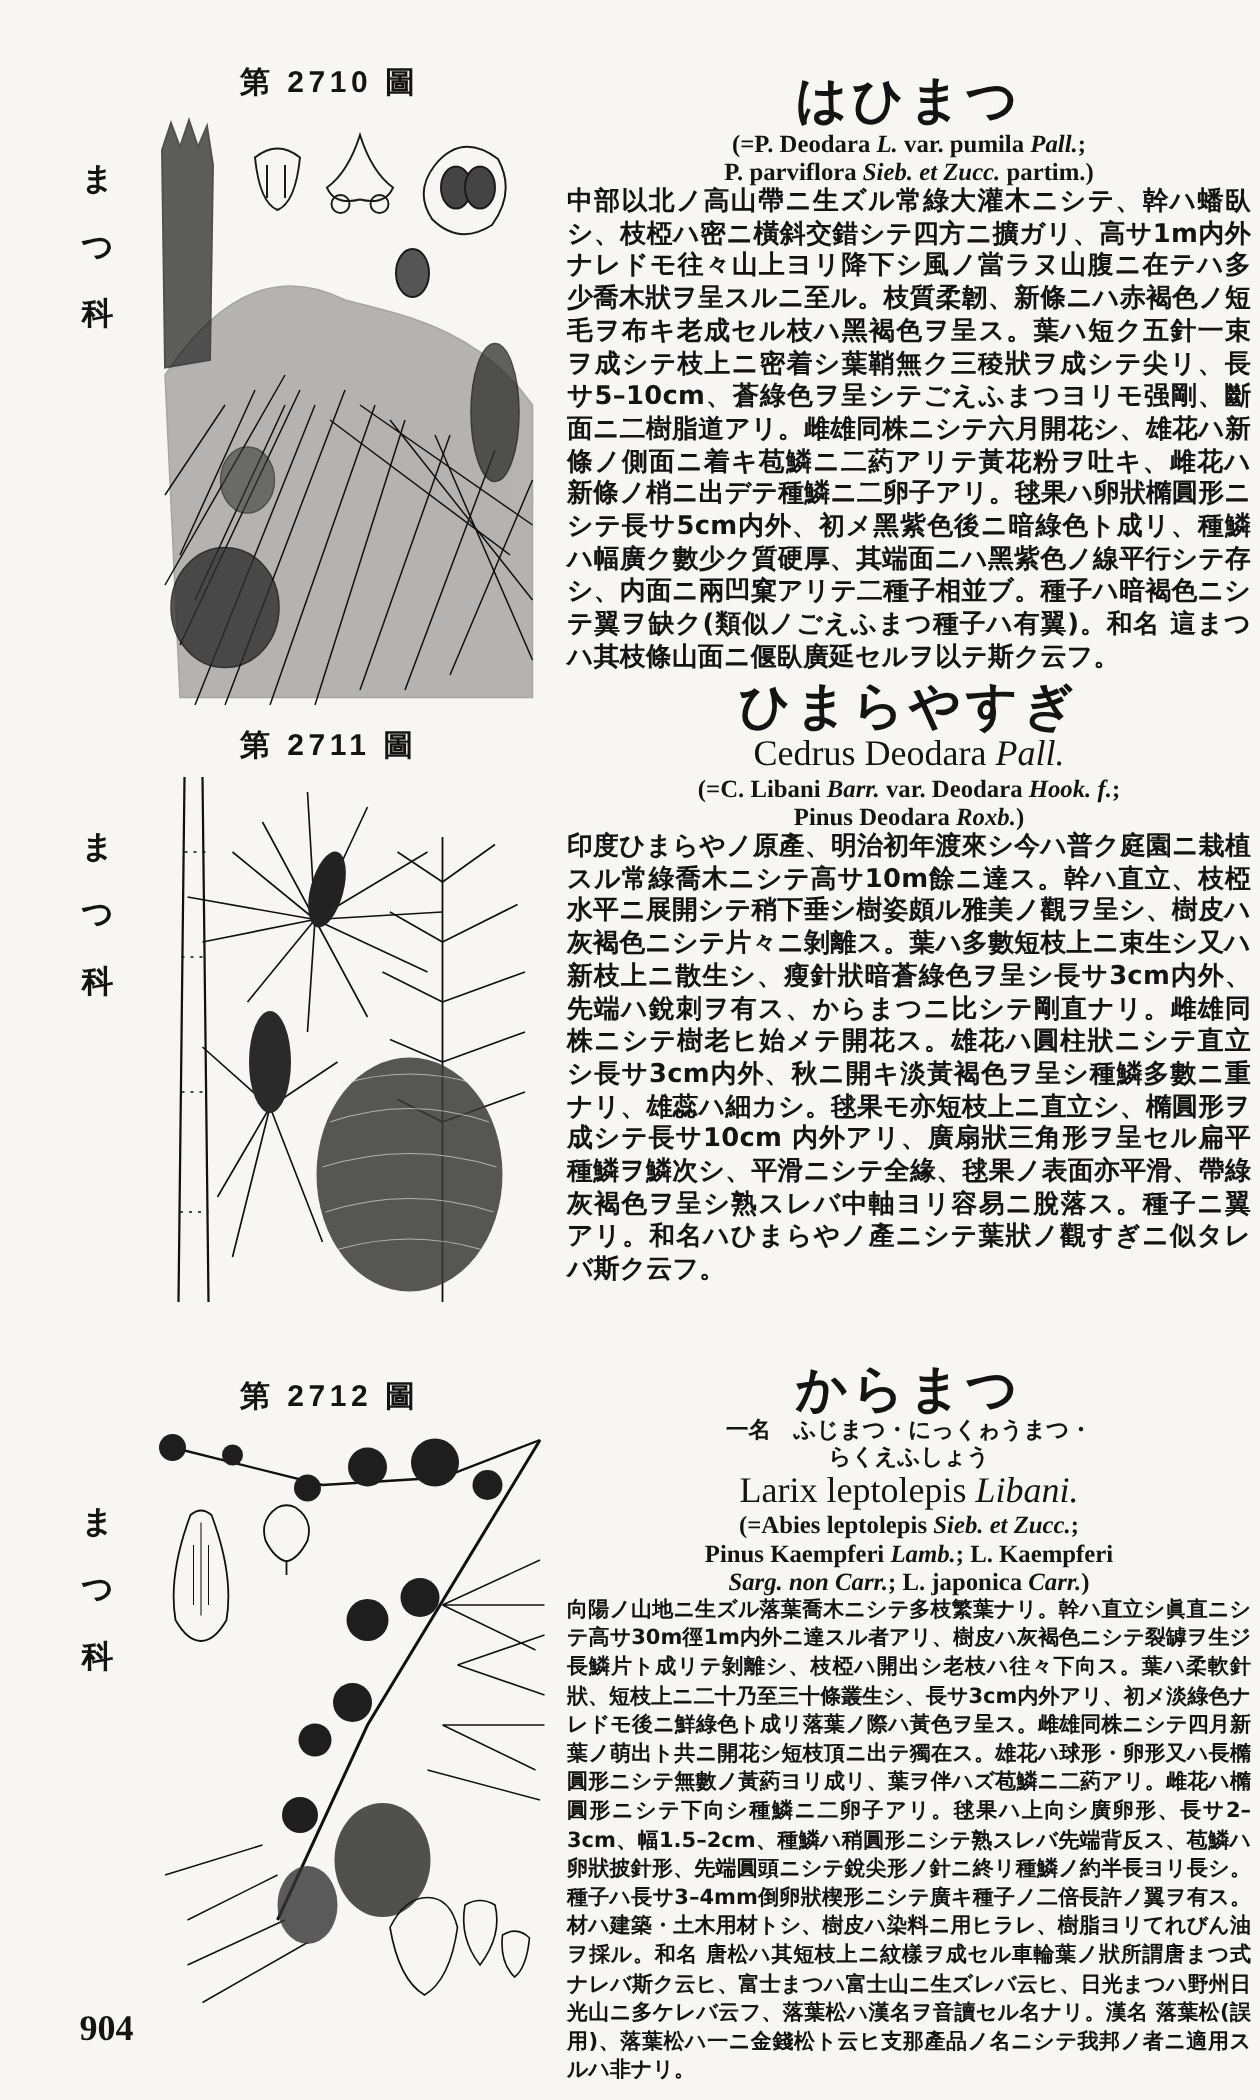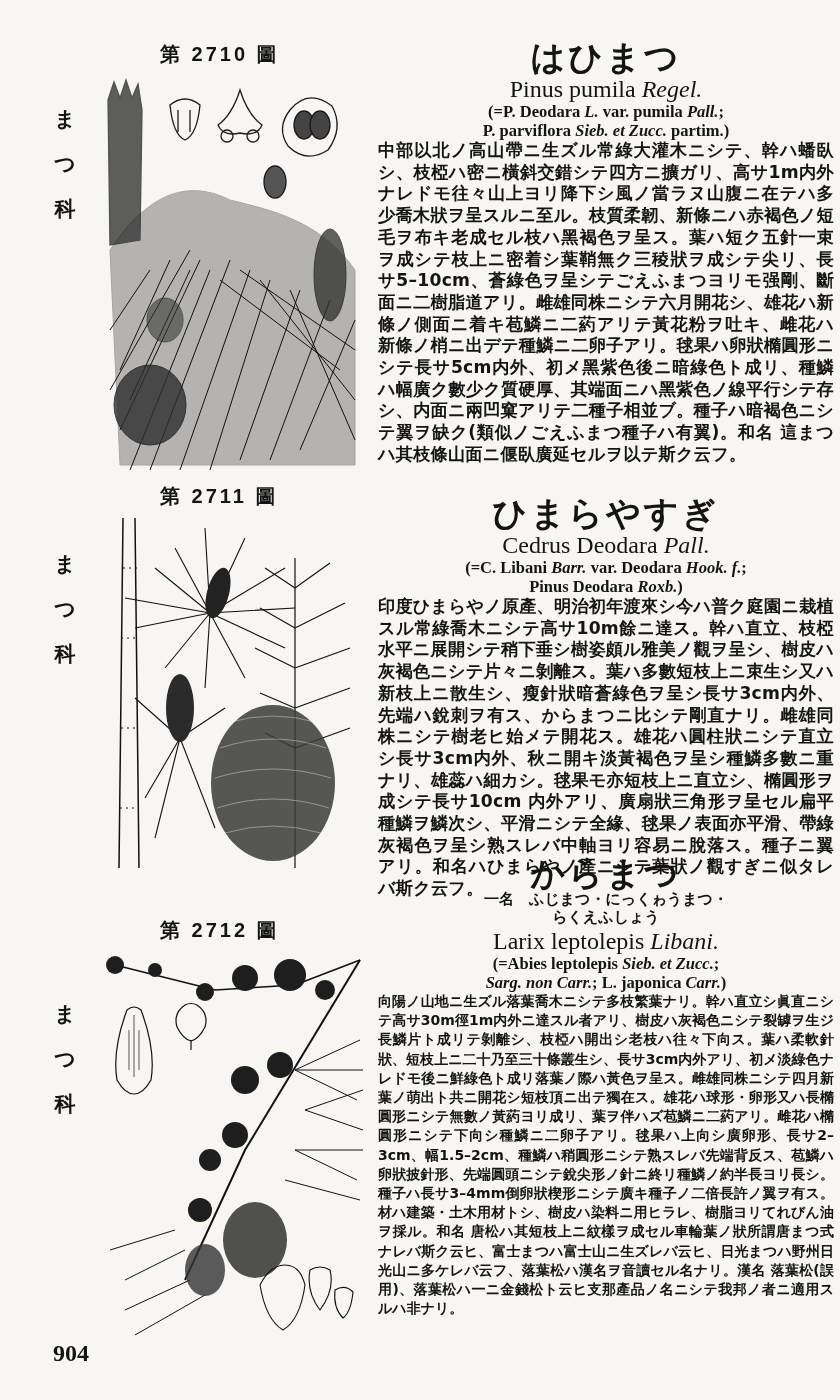--- a/index.html
+++ b/index.html
@@ -28,21 +28,21 @@
     font-family:"Liberation Serif", serif;
   }
   .sci i { font-style:italic; }
   .syn {
     text-align:center; font-size:16.5px; line-height:19px; font-weight:bold;
     font-family:"Liberation Serif", serif;
   }
   .syn i { font-style:italic; font-weight:bold; }
   .alt {
     text-align:center; font-size:15px; line-height:18px; font-weight:bold;
-    font-family:Liberation Mono, monospace;
+    font-family:Liberation Sans, sans-serif;
   }
   .body {
     font-size:17.2px; line-height:21.7px; font-weight:bold;
     text-align:justify; letter-spacing:0.2px;
     font-family:"DejaVu Sans", sans-serif;
   }
   .body.small { font-size:14px; line-height:19.2px; letter-spacing:0; }
   .page-num {
     position:absolute; left:53px; top:1340px; font-size:24px; font-weight:bold;
     font-family:"Liberation Serif", serif;
@@ -77,26 +77,22 @@
     <path d="M20 180 C60 120 100 110 140 130 C180 140 230 150 265 200 L265 395 L30 395 Z" fill="#3a3a3a" opacity="0.35"></path>
     <path d="M40 400 L120 200 M60 400 L140 190 M90 400 L160 200 M120 400 L180 210 M150 390 L210 220 M180 390 L240 230 M210 380 L265 250 M30 360 L110 190 M20 320 L100 180"></path>
     <path d="M60 200 L20 260 M80 190 L30 300 M100 200 L40 330 M130 210 L250 300 M150 200 L265 280 M170 210 L265 330 M200 220 L265 370"></path>
 
     <ellipse cx="60" cy="335" rx="36" ry="40" fill="#2e2e2e" opacity="0.8"></ellipse>
     <ellipse cx="240" cy="205" rx="16" ry="46" fill="#2e2e2e" opacity="0.75"></ellipse>
     <ellipse cx="75" cy="250" rx="18" ry="22" fill="#3a3a3a" opacity="0.6"></ellipse>
   </g>
 </svg>
 
-<div class="entry" style="top:38px;">
+<div class="entry" style="top:48px;">
   <div class="jp-title">はひまつ</div>
-  <div class="sci">
-    <span>Pinus pumila</span>
-    <i>Regel.</i>
-  </div>
   <div class="syn">
     <span>(=P. Deodara </span><i>L.</i><span> var. pumila </span><i>Pall.</i><span>;</span>
   </div>
   <div class="syn">
     <span>P. parviflora </span><i>Sieb. et Zucc.</i><span> partim.)</span>
   </div>
   <div class="body">中部以北ノ高山帶ニ生ズル常綠大灌木ニシテ、幹ハ蟠臥シ、枝椏ハ密ニ橫斜交錯シテ四方ニ擴ガリ、高サ1m内外ナレドモ往々山上ヨリ降下シ風ノ當ラヌ山腹ニ在テハ多少喬木狀ヲ呈スルニ至ル。枝質柔韌、新條ニハ赤褐色ノ短毛ヲ布キ老成セル枝ハ黑褐色ヲ呈ス。葉ハ短ク五針一束ヲ成シテ枝上ニ密着シ葉鞘無ク三稜狀ヲ成シテ尖リ、長サ5–10cm、蒼綠色ヲ呈シテごえふまつヨリモ强剛、斷面ニ二樹脂道アリ。雌雄同株ニシテ六月開花シ、雄花ハ新條ノ側面ニ着キ苞鱗ニ二葯アリテ黃花粉ヲ吐キ、雌花ハ新條ノ梢ニ出デテ種鱗ニ二卵子アリ。毬果ハ卵狀橢圓形ニシテ長サ5cm内外、初メ黑紫色後ニ暗綠色ト成リ、種鱗ハ幅廣ク數少ク質硬厚、其端面ニハ黑紫色ノ線平行シテ存シ、内面ニ兩凹窠アリテ二種子相並ブ。種子ハ暗褐色ニシテ翼ヲ缺ク(類似ノごえふまつ種子ハ有翼)。和名 這まつハ其枝條山面ニ偃臥廣延セルヲ以テ斯ク云フ。</div>
 </div>
 
 <div class="fig-label" style="left:160px; top:483px;">第 2711 圖</div>
@@ -122,21 +118,21 @@
   <ellipse cx="123" cy="85" rx="11" ry="26" fill="#222" transform="rotate(15 123 85)"></ellipse>
 
   <ellipse cx="85" cy="200" rx="14" ry="34" fill="#2a2a2a"></ellipse>
 
   <ellipse cx="178" cy="275" rx="62" ry="78" fill="#3a3a3a" opacity="0.85"></ellipse>
   <g stroke="#eee" stroke-width="0.7" fill="none" opacity="0.6">
     <path d="M125 240 q53 -18 106 0 M120 270 q58 -18 116 0 M122 300 q56 -18 112 0 M130 325 q48 -14 96 0 M132 215 q46 -14 92 0"></path>
   </g>
 </svg>
 
-<div class="entry" style="top:494px;">
+<div class="entry" style="top:452px;">
   <div class="jp-title">ひまらやすぎ</div>
   <div class="sci">
     <span>Cedrus Deodara</span>
     <i>Pall.</i>
   </div>
   <div class="syn">
     <span>(=C. Libani </span><i>Barr.</i><span> var. Deodara </span><i>Hook. f.</i><span>;</span>
   </div>
   <div class="syn">
     <span>Pinus Deodara </span><i>Roxb.</i><span>)</span>
@@ -184,30 +180,33 @@
   <ellipse cx="160" cy="290" rx="32" ry="38" fill="#333" opacity="0.85"></ellipse>
   <ellipse cx="110" cy="320" rx="20" ry="26" fill="#333" opacity="0.8"></ellipse>
 
   <g stroke="#111" stroke-width="1.1" fill="none">
     <path d="M165 335 q10 -20 25 -20 q15 0 20 20 q-5 35 -22 45 q-17 -10 -23 -45z"></path>
     <path d="M215 320 q10 -6 20 0 q5 20 -10 40 q-14 -18 -10 -40z"></path>
     <path d="M240 340 q10 -6 18 2 q-2 20 -10 26 q-10 -10 -8 -28z"></path>
   </g>
 </svg>
 
-<div class="entry" style="top:854px;">
+<div class="entry" style="top:907px;">
   <div class="jp-title">からまつ</div>
   <div class="alt">一名　ふじまつ・にっくゎうまつ・</div>
   <div class="alt">らくえふしょう</div>
   <div class="sci">
     <span>Larix leptolepis</span>
     <i>Libani.</i>
   </div>
   <div class="syn">
     <span>(=Abies leptolepis </span><i>Sieb. et Zucc.</i><span>;</span>
   </div>
   <div class="syn">
+    <span>Pinus Kaempferi </span><i>Lamb.</i><span>; L. Kaempferi</span>
+  </div>
+  <div class="syn">
     <i>Sarg. non Carr.</i><span>; L. japonica </span><i>Carr.</i><span>)</span>
   </div>
   <div class="body small">向陽ノ山地ニ生ズル落葉喬木ニシテ多枝繁葉ナリ。幹ハ直立シ眞直ニシテ高サ30m徑1m内外ニ達スル者アリ、樹皮ハ灰褐色ニシテ裂罅ヲ生ジ長鱗片ト成リテ剝離シ、枝椏ハ開出シ老枝ハ往々下向ス。葉ハ柔軟針狀、短枝上ニ二十乃至三十條叢生シ、長サ3cm内外アリ、初メ淡綠色ナレドモ後ニ鮮綠色ト成リ落葉ノ際ハ黃色ヲ呈ス。雌雄同株ニシテ四月新葉ノ萌出ト共ニ開花シ短枝頂ニ出テ獨在ス。雄花ハ球形・卵形又ハ長橢圓形ニシテ無數ノ黃葯ヨリ成リ、葉ヲ伴ハズ苞鱗ニ二葯アリ。雌花ハ橢圓形ニシテ下向シ種鱗ニ二卵子アリ。毬果ハ上向シ廣卵形、長サ2–3cm、幅1.5–2cm、種鱗ハ稍圓形ニシテ熟スレバ先端背反ス、苞鱗ハ卵狀披針形、先端圓頭ニシテ銳尖形ノ針ニ終リ種鱗ノ約半長ヨリ長シ。種子ハ長サ3–4mm倒卵狀楔形ニシテ廣キ種子ノ二倍長許ノ翼ヲ有ス。材ハ建築・土木用材トシ、樹皮ハ染料ニ用ヒラレ、樹脂ヨリてれびん油ヲ採ル。和名 唐松ハ其短枝上ニ紋樣ヲ成セル車輪葉ノ狀所謂唐まつ式ナレバ斯ク云ヒ、富士まつハ富士山ニ生ズレバ云ヒ、日光まつハ野州日光山ニ多ケレバ云フ、落葉松ハ漢名ヲ音讀セル名ナリ。漢名 落葉松(誤用)、落葉松ハ一ニ金錢松ト云ヒ支那產品ノ名ニシテ我邦ノ者ニ適用スルハ非ナリ。</div>
 </div>
 
 <div class="page-num">904</div>
 
 </body></html>

